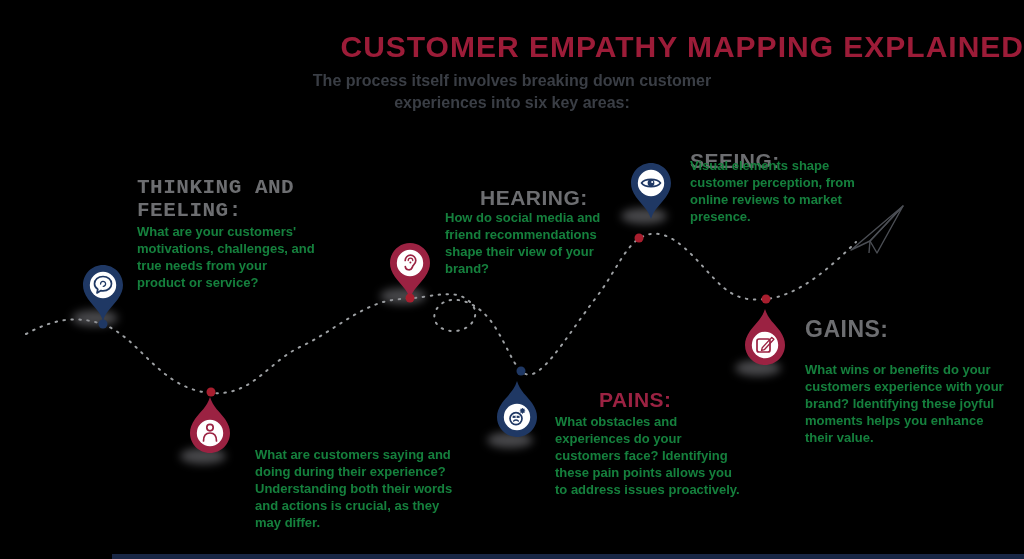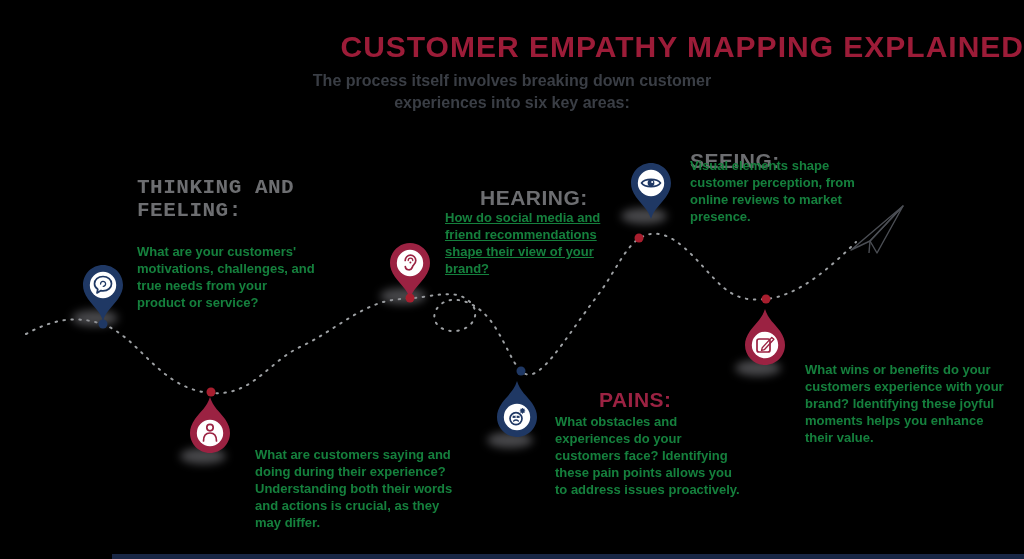--- a/index.html
+++ b/index.html
@@ -76,33 +76,34 @@
       <path d="M903,206 L870,241 L877,253 Z"></path>
       <path d="M870,241 L869,253"></path>
     </g>
   </svg>
 
   <div class="title">CUSTOMER EMPATHY MAPPING EXPLAINED</div>
   <div class="subtitle l1">The process itself involves breaking down customer</div>
   <div class="subtitle l2">experiences into six key areas:</div>
 
   <div class="sec-heading c-gray" style="left:137px;top:176px;width:200px;font-family:Liberation Mono, monospace;">THINKING AND FEELING:</div>
-  <div class="sec-body" style="left:137px;top:244px;width:180px;">What are your customers' motivations, challenges, and true needs from your product or service?</div>
+  <div class="sec-body" style="left:137px;top:224px;width:180px;">What are your customers' motivations, challenges, and true needs from your product or service?</div>
 
   <div class="sec-body" style="left:255px;top:447px;width:198px;">What are customers saying and doing during their experience? Understanding both their words and actions is crucial, as they may differ.</div>
 
   <div class="sec-heading c-gray" style="left:444px;top:186px;width:170px;margin-left:36px;">HEARING:</div>
-  <div class="sec-body" style="left:445px;top:210px;width:180px;text-decoration:underline;">How do social media and friend recommendations shape their view of your brand?</div>
+  <div class="sec-body" style="left:445px;top:210px;width:180px;">How do social media and friend recommendations shape their view of your brand?</div>
 
   <div class="sec-heading c-maroon" style="left:555px;top:388px;width:140px;margin-left:44px;">PAINS:</div>
   <div class="sec-body" style="left:555px;top:414px;width:192px;">What obstacles and experiences do your customers face? Identifying these pain points allows you to address issues proactively.</div>
 
   <div class="sec-heading c-gray" style="left:690px;top:149px;width:150px;">SEEING:</div>
   <div class="sec-body" style="left:690px;top:158px;width:180px;">Visual elements shape customer perception, from online reviews to market presence.</div>
 
+  <div class="sec-heading c-gray" style="left:805px;top:317px;width:150px;font-size:23px;">GAINS:</div>
   <div class="sec-body" style="left:805px;top:362px;width:208px;">What wins or benefits do your customers experience with your brand? Identifying these joyful moments helps you enhance their value.</div>
 
   <div class="pin-shadow" style="left:72px;top:310px;"></div>
   <div class="pin-shadow" style="left:180px;top:448px;"></div>
   <div class="pin-shadow" style="left:380px;top:288px;"></div>
   <div class="pin-shadow" style="left:487px;top:432px;"></div>
   <div class="pin-shadow" style="left:621px;top:208px;"></div>
   <div class="pin-shadow" style="left:735px;top:360px;"></div>
 
   <div class="pin down navy" style="left:79px;top:261px;">

